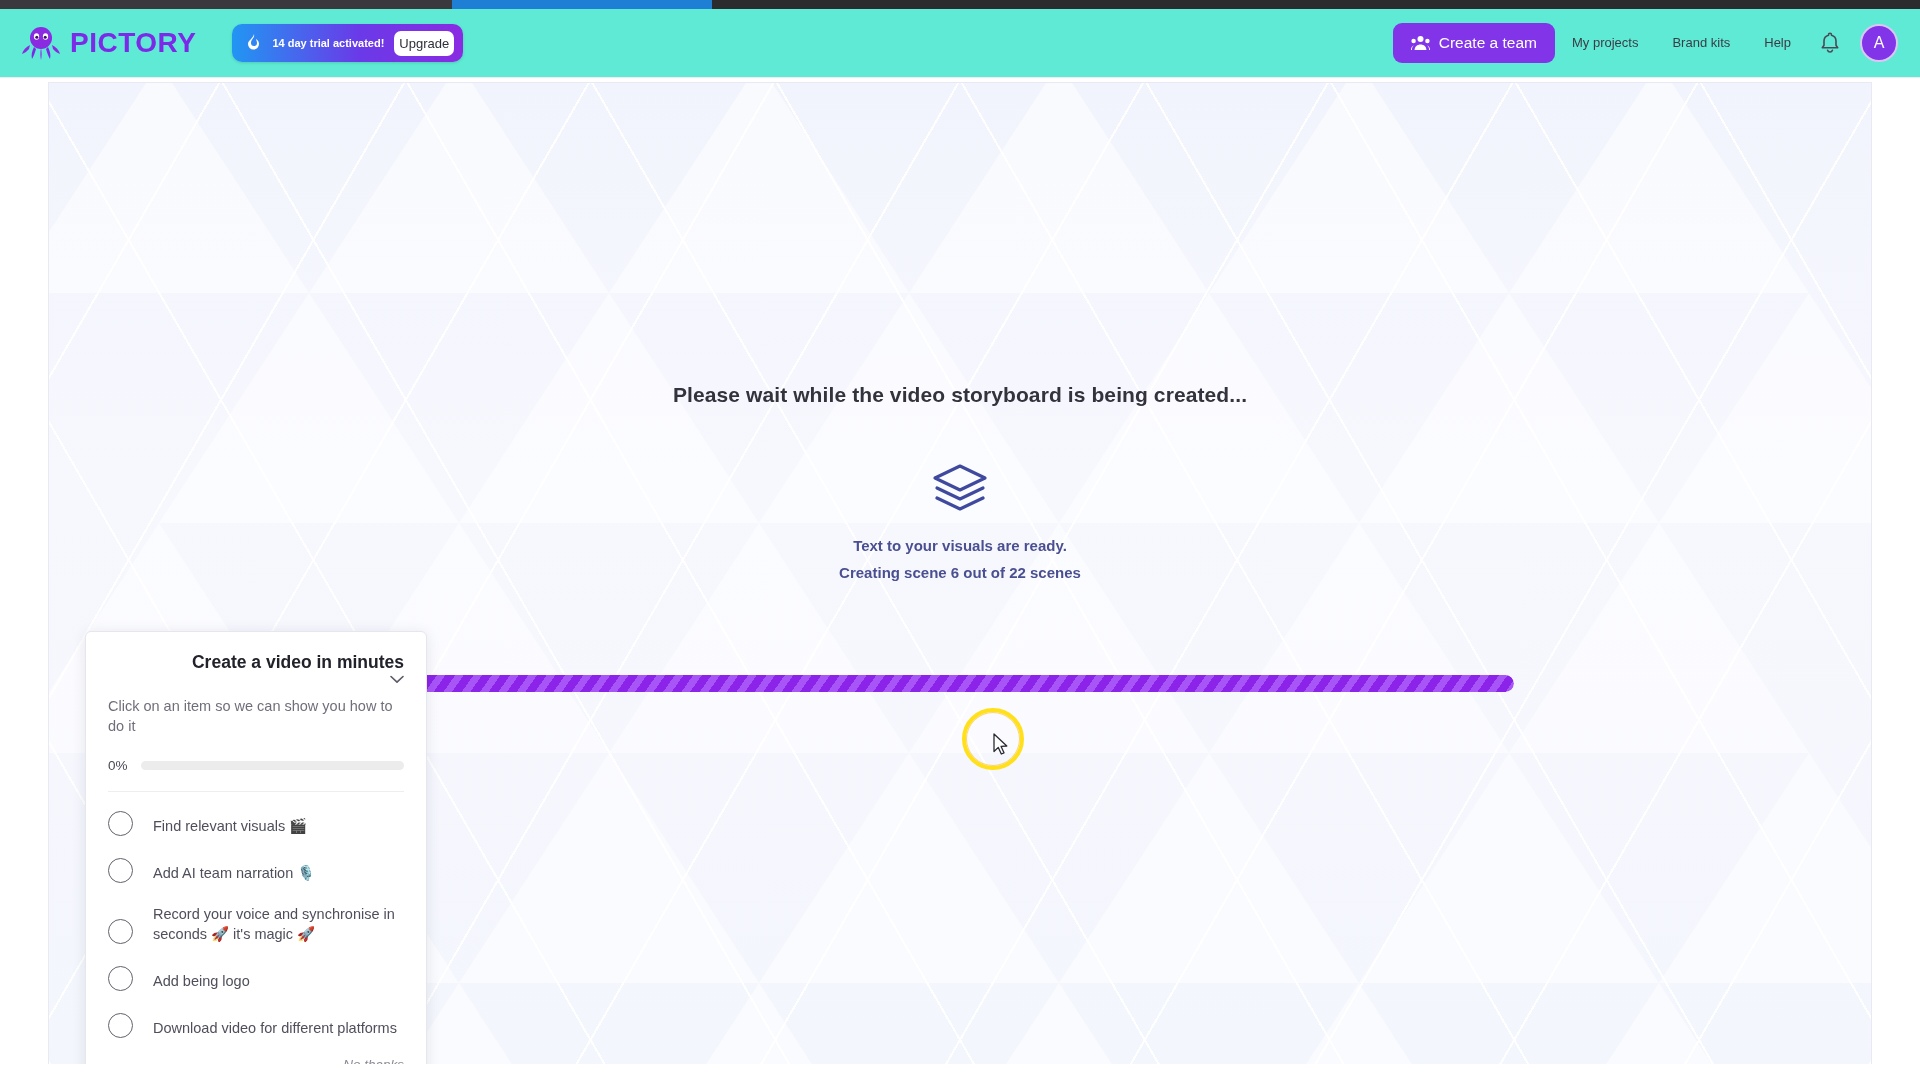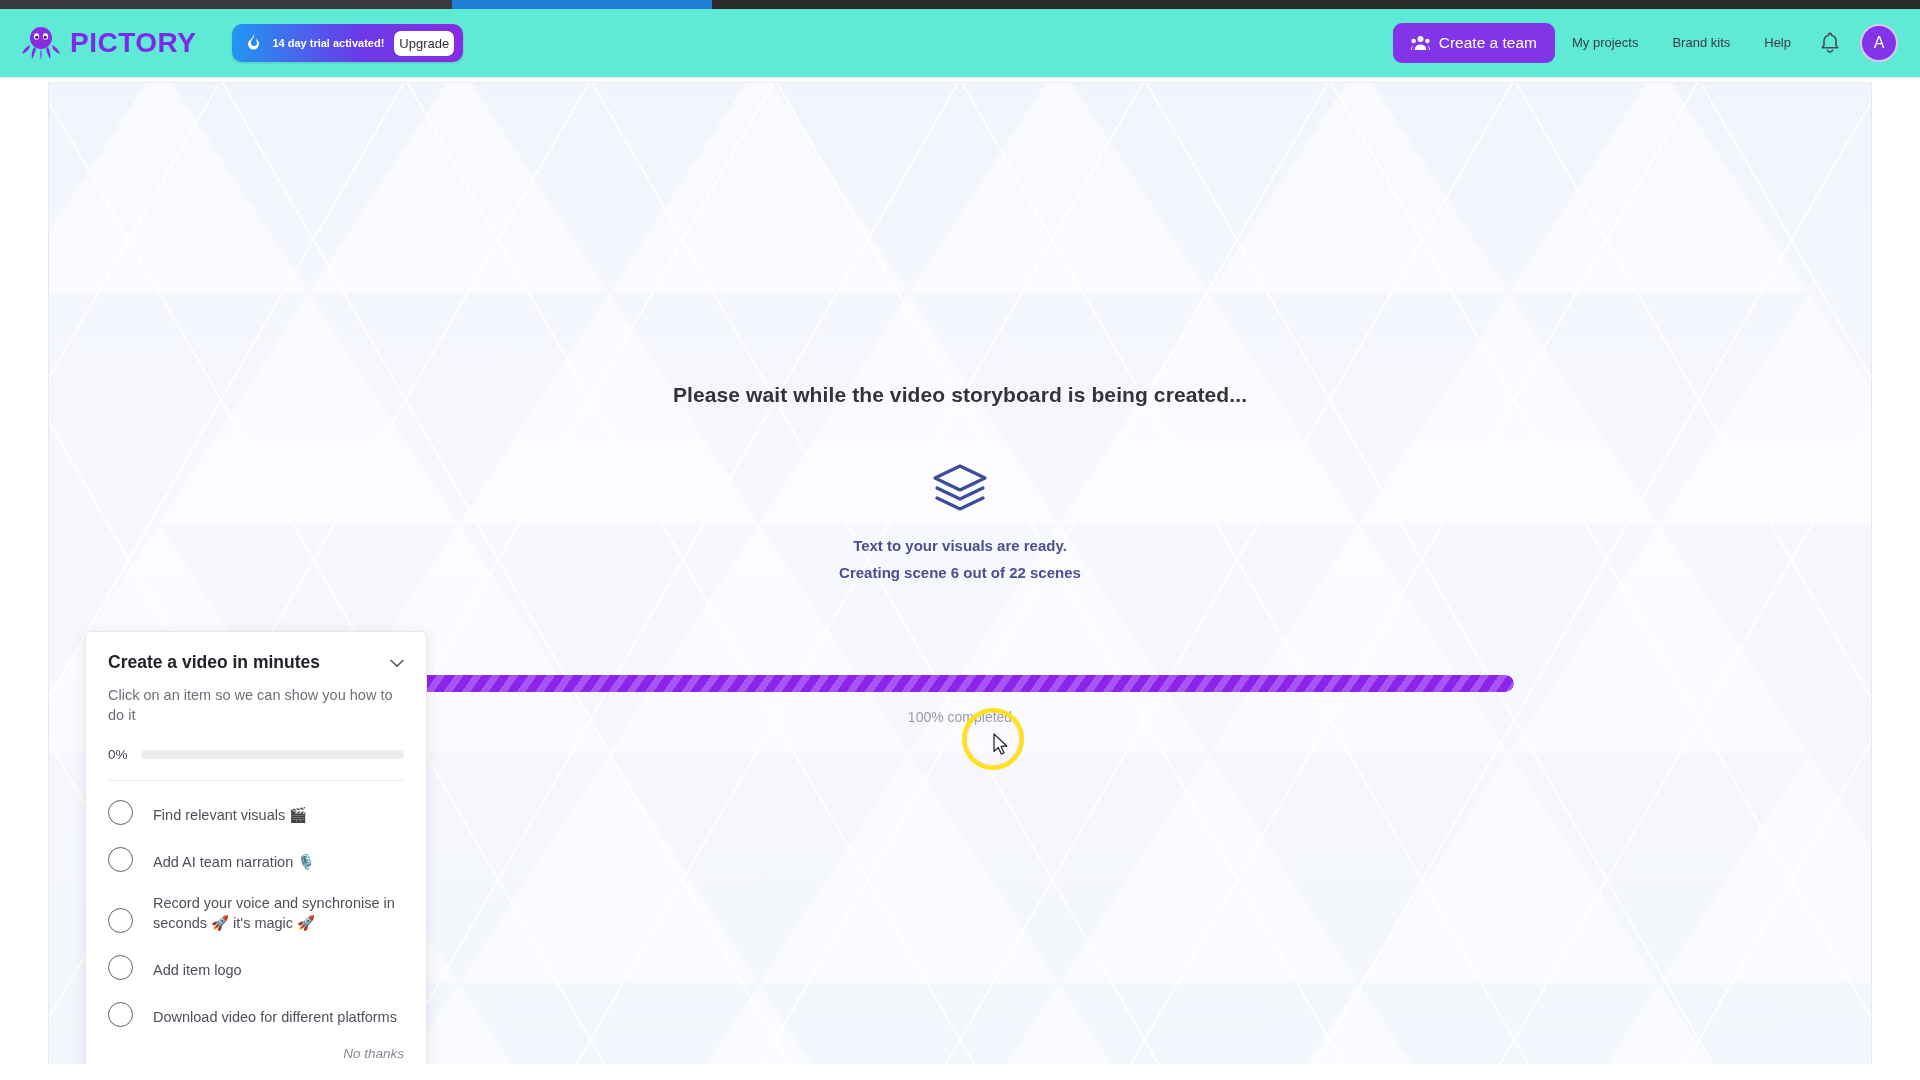--- a/index.html
+++ b/index.html
@@ -169,21 +169,21 @@
   
   .onb-card {
     position: absolute; left: 36px; top: 548px;
     width: 342px;
     background: #ffffff;
     border: 1px solid #e6e6ee;
     border-radius: 6px;
     box-shadow: 0 2px 14px rgba(30,30,60,.10);
     padding: 20px 22px 0 22px;
   }
-  .onb-head { display: flex; align-items: center; }
+  .onb-head { display: flex; align-items: flex-end; flex-direction: column; }
   .onb-title {
     font-size: 17.5px; font-weight: bold; color: #22222b; flex: 1;
   }
   .chev-btn {
     background: none; border: none; cursor: pointer;
     padding: 2px 0 0 6px; line-height: 0;
   }
   .chev-icon { width: 14px; height: 9px; display: block; }
   .onb-sub {
     margin-top: 13px;
@@ -324,21 +324,20 @@
       <path d="M6 35 29 46 52 35" fill="none" stroke="#3f4a9e" stroke-width="3.2" stroke-linecap="round" stroke-linejoin="round"></path>
     </svg>
 
     <div class="status-line">Text to your visuals are ready.</div>
     <div class="status-line second">Creating scene 6 out of 22 scenes</div>
   </div>
 
   <div class="progress-outer">
     <div class="progress-fill"></div>
   </div>
-  <div class="progress-caption">100% completed</div>
 
   <div class="click-ring"></div>
   <svg class="cursor-arrow" viewBox="0 0 16 23">
     <path d="M1 1 1 18.5 5.3 14.4 8.3 21 11 19.8 8.1 13.4 13.8 13z" fill="#ffffff" stroke="#2a2a33" stroke-width="1.3" stroke-linejoin="round"></path>
   </svg>
 
   <div class="onb-card">
     <div class="onb-head">
       <div class="onb-title">Create a video in minutes</div>
       <button class="chev-btn">
@@ -363,21 +362,21 @@
       <div class="onb-item">
         <div class="onb-radio"></div>
         <div class="onb-label">Add AI team narration 🎙️</div>
       </div>
       <div class="onb-item">
         <div class="onb-radio"></div>
         <div class="onb-label">Record your voice and synchronise in seconds 🚀 it's magic 🚀</div>
       </div>
       <div class="onb-item">
         <div class="onb-radio"></div>
-        <div class="onb-label">Add item logo</div>
+        <div class="onb-label">Add being logo</div>
       </div>
       <div class="onb-item">
         <div class="onb-radio"></div>
         <div class="onb-label">Download video for different platforms</div>
       </div>
     </div>
 
     <div class="onb-foot">
       <a class="no-thanks">No thanks</a>
     </div>

